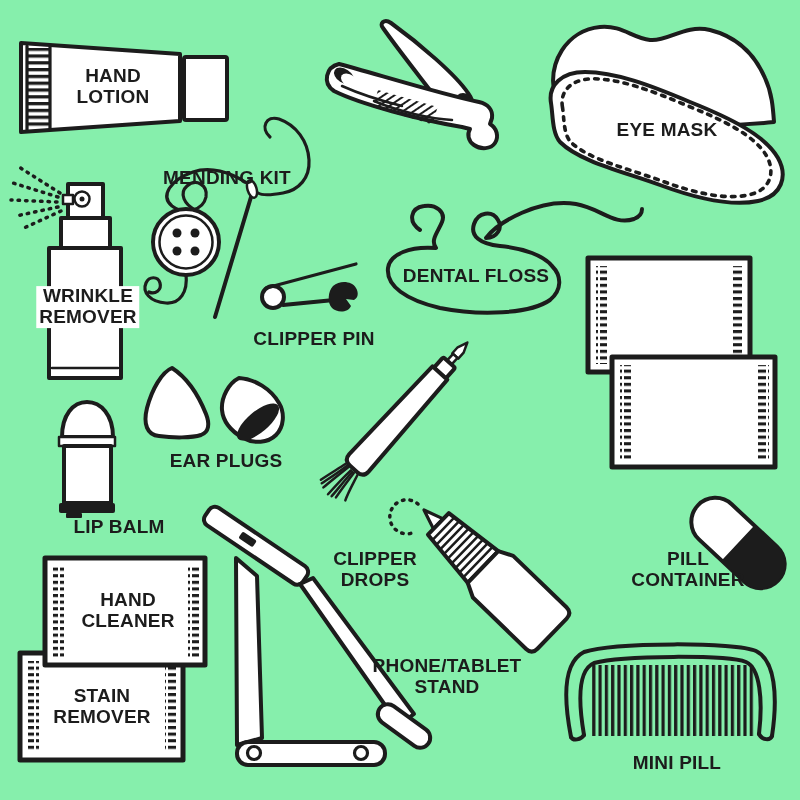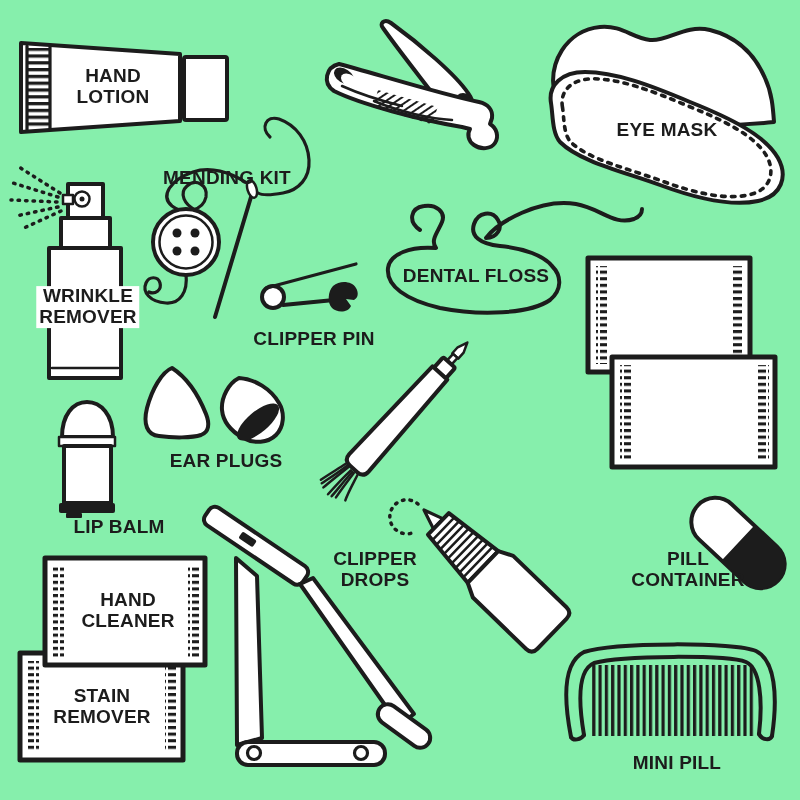--- a/index.html
+++ b/index.html
@@ -231,15 +231,17 @@
 <div class="label" style="left:226px; top:461px;">EAR PLUGS</div>
 <div class="label" style="left:88px; top:527px;margin-left:31px;">LIP BALM</div>
 <div class="label" style="left:375px; top:570px;">CLIPPER
 DROPS</div>
 <div class="label" style="left:677px; top:570px;margin-left:11px;">PILL
 CONTAINER</div>
 <div class="label" style="left:128px; top:611px;">HAND
 CLEANER</div>
 <div class="label" style="left:102px; top:707px;">STAIN
 REMOVER</div>
+<div class="label" style="left:447px; top:677px;">PHONE/TABLET
+STAND</div>
 <div class="label" style="left:677px; top:763px;">MINI PILL</div>
 
 </div>
 
 </body></html>

